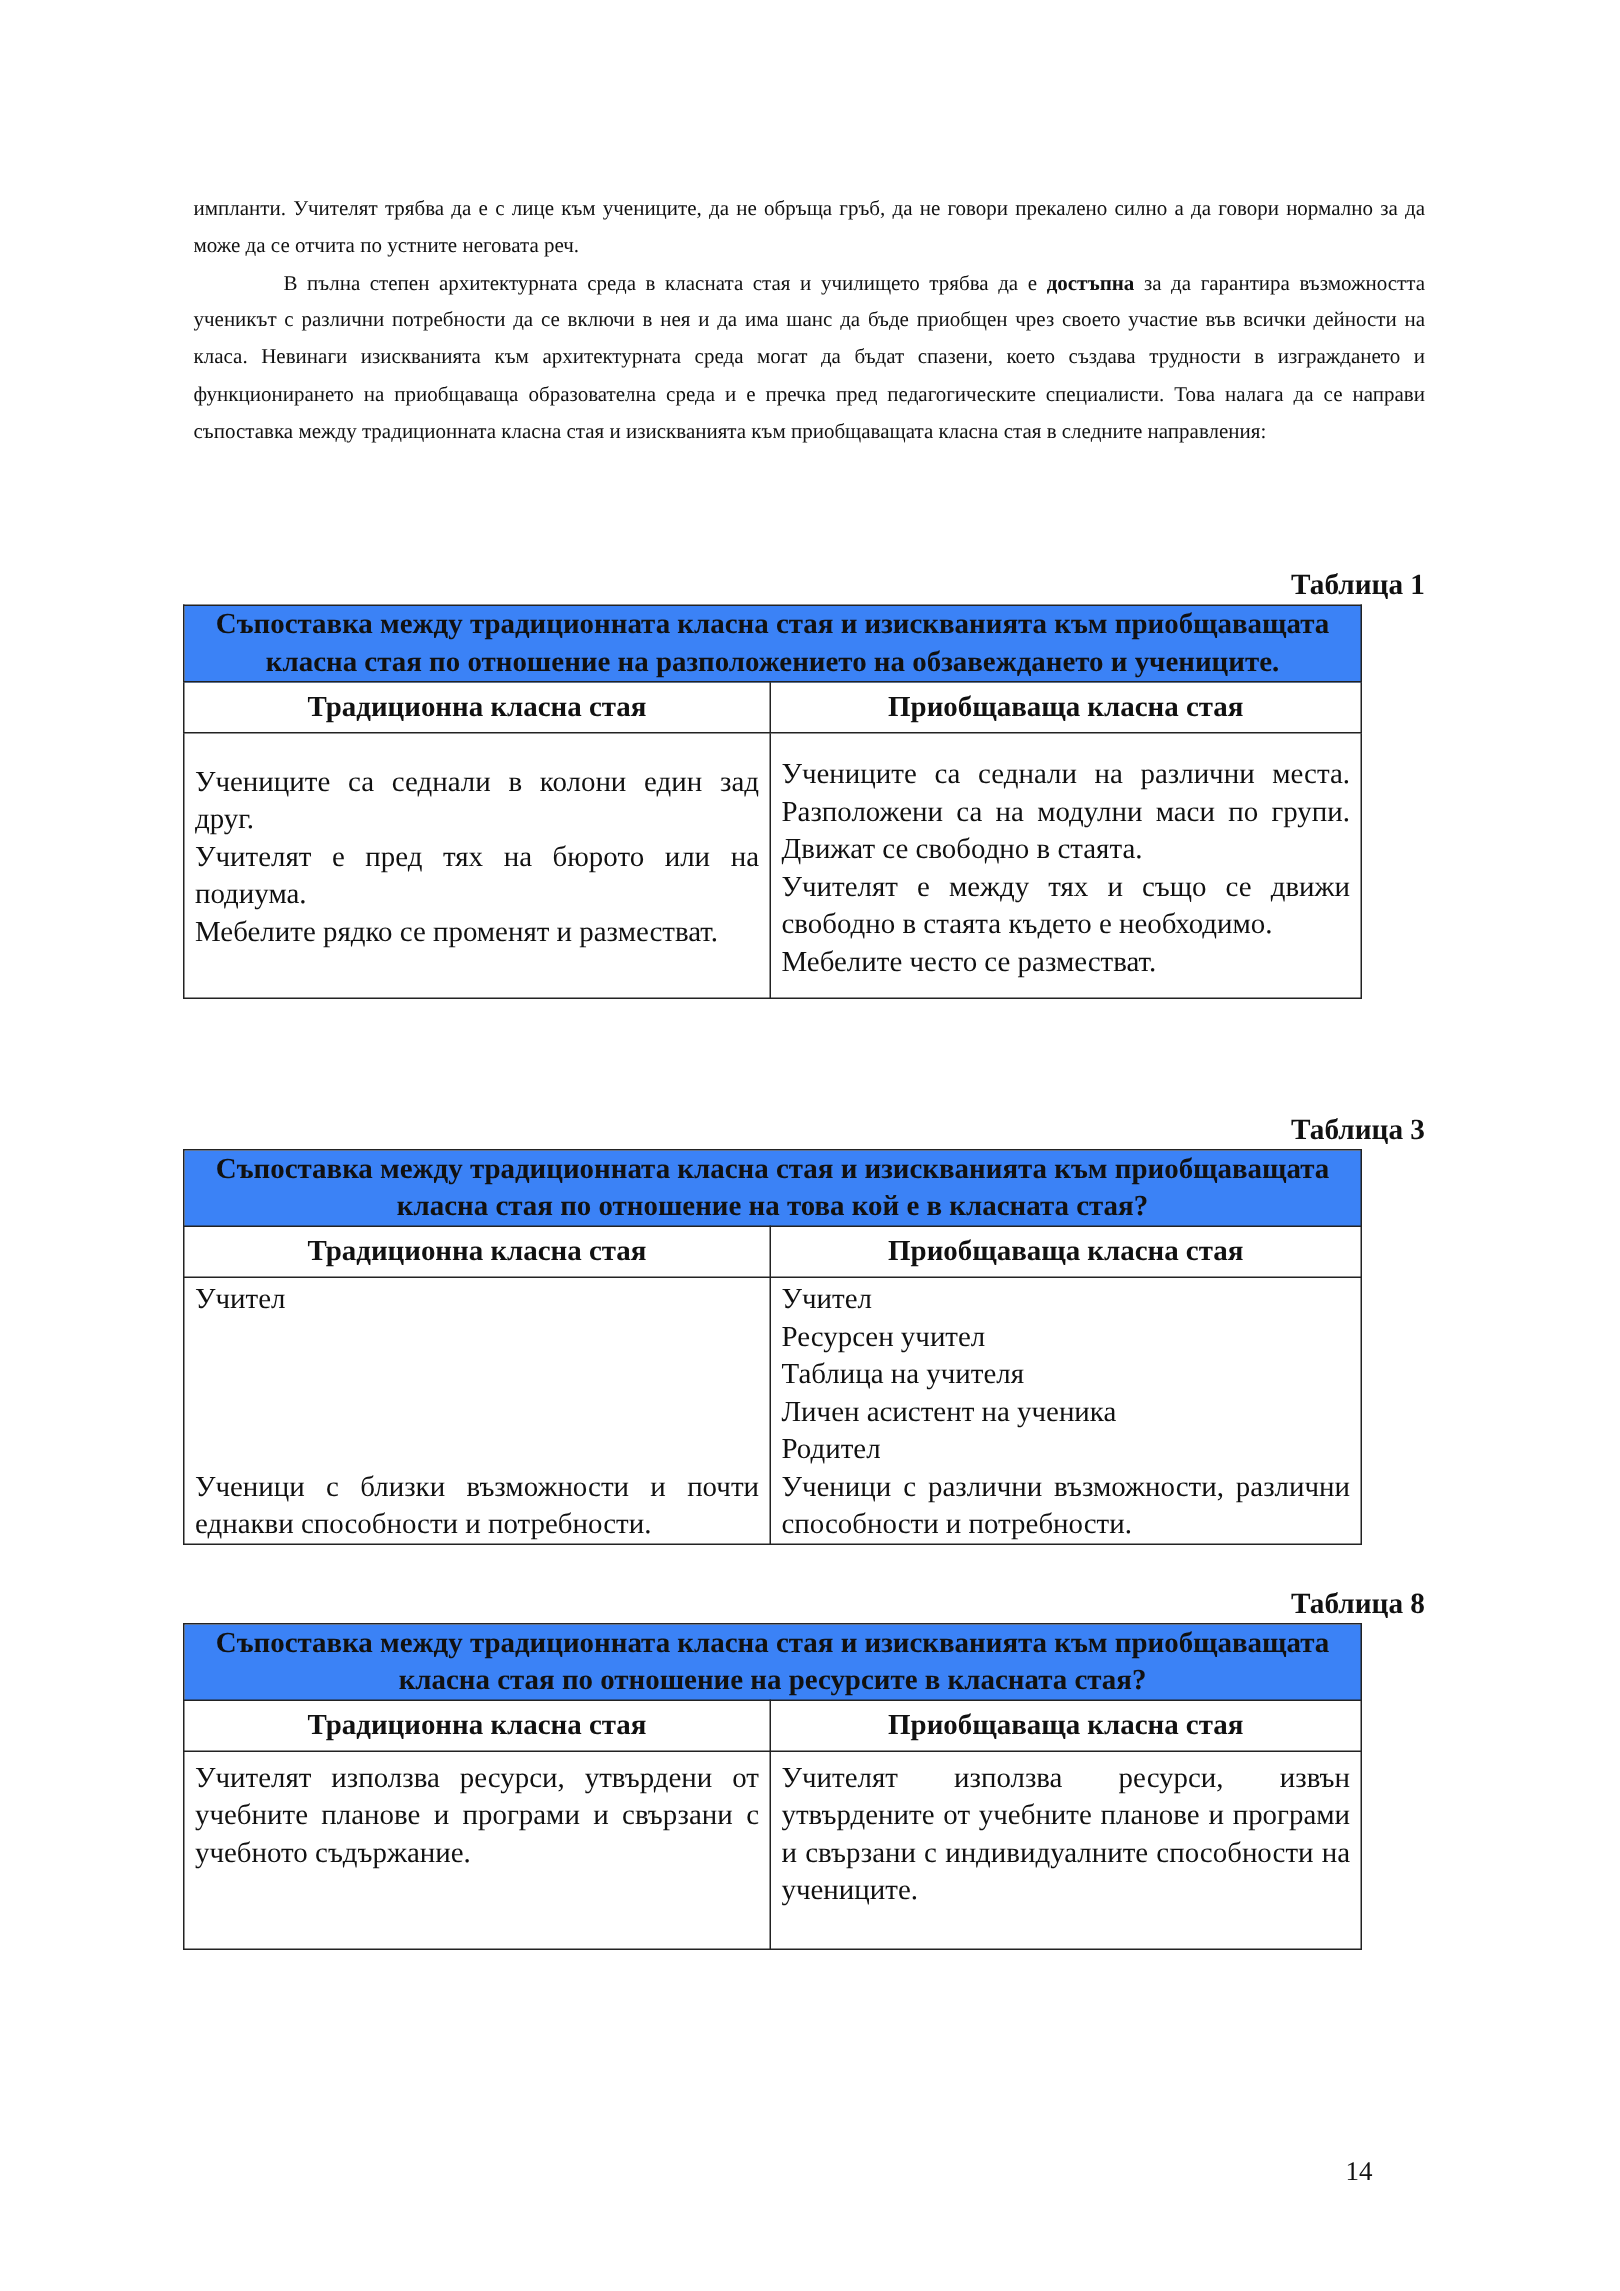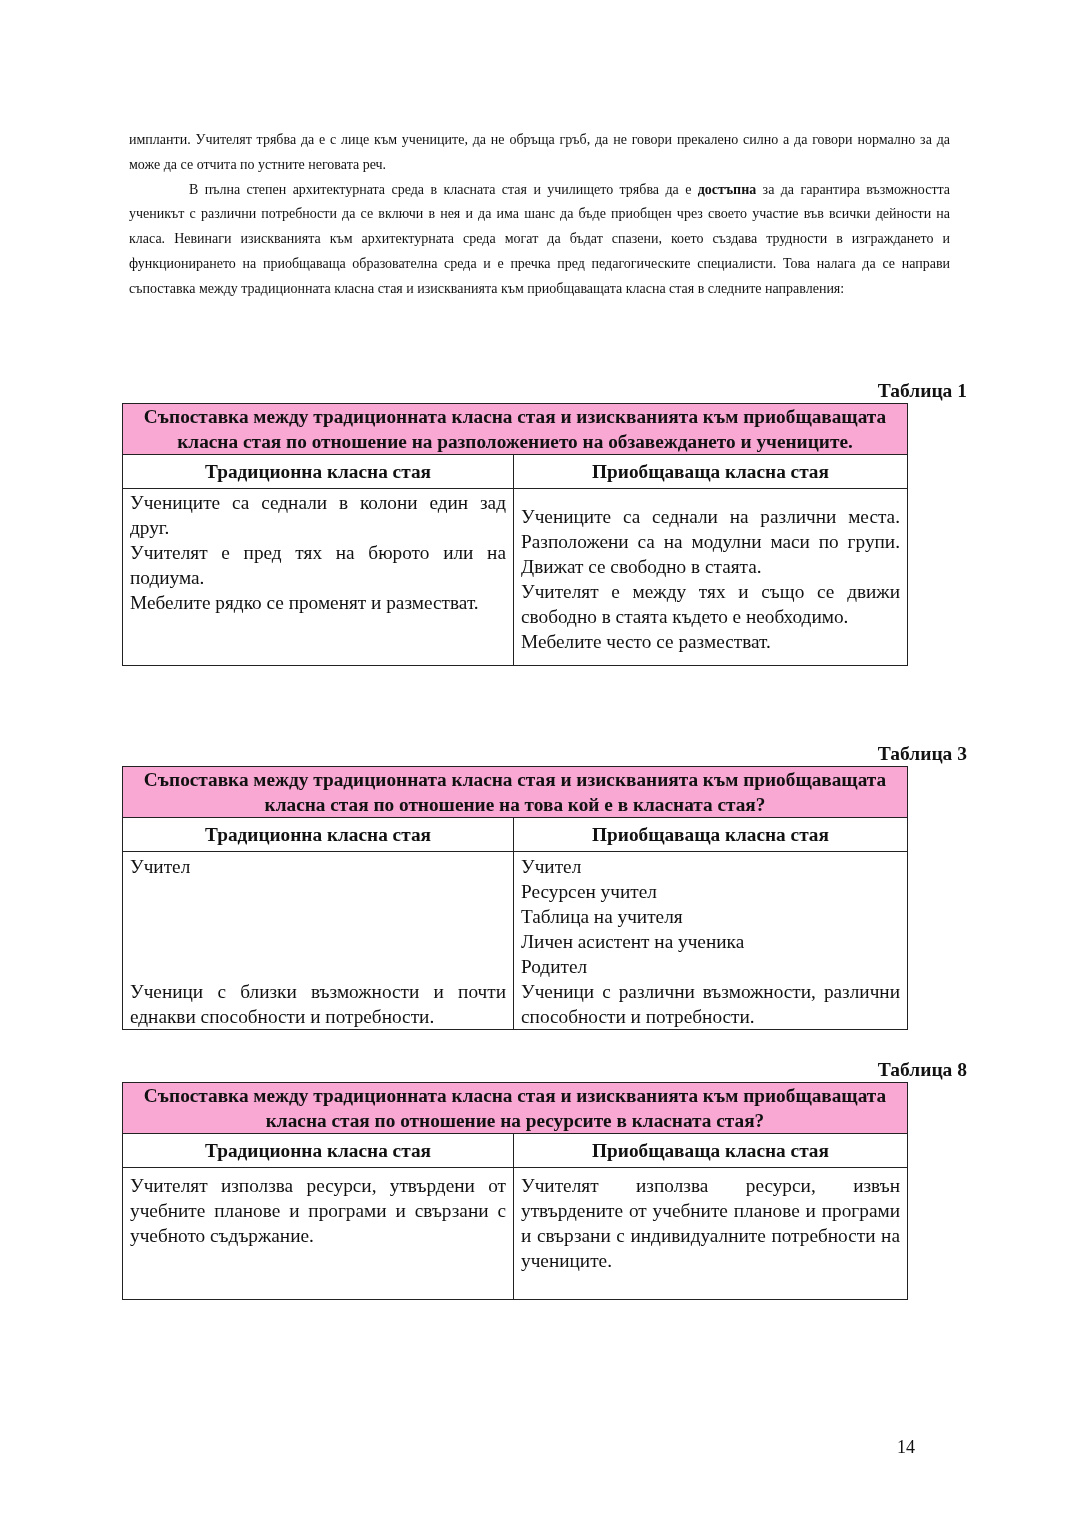--- a/index.html
+++ b/index.html
@@ -7,25 +7,25 @@
          font-family: "Liberation Serif", "DejaVu Serif", serif; color: #111; }
   .page { position: absolute; left: 129px; top: 128px; width: 821px; }
   p.body { margin: 0; font-size: 14px; line-height: 24.8px; text-align: justify; }
   p.body.indent { text-indent: 60px; }
   .tcap { font-weight: bold; font-size: 19.5px; text-align: right; line-height: 24px; margin: 0; }
   table.cmp { position: absolute; left: 122px; width: 785px; border-collapse: collapse; table-layout: fixed;
               font-size: 19.3px; }
   table.cmp td, table.cmp th { border: 1.5px solid #222; padding: 0 7px; vertical-align: top; }
   table.cmp col.c1 { width: 391px; }
   table.cmp col.c2 { width: 394px; }
-  .hdr { background: #f9a8d4; font-weight: bold; text-align: center; line-height: 24.5px; padding: 1px 6px 0 6px !important; }
+  .hdr { background: #3b82f6; font-weight: bold; text-align: center; line-height: 24.5px; padding: 1px 6px 0 6px !important; }
   .sub { font-weight: bold; text-align: center; line-height: 24px; height: 33px; vertical-align: middle !important; }
   .cell { line-height: 25px; text-align: justify; }
   .cell div { margin: 0; }
-  .cap-abs { position: absolute; right: 113px; margin-left: 10px; }
+  .cap-abs { position: absolute; right: 130px; margin-left: 10px; }
   .pagenum { position: absolute; left: 897px; top: 1437px; font-size: 18px; }
 </style>
 </head>
 <body>
 
 <div class="page">
   <p class="body">импланти. Учителят трябва да е с лице към учениците, да не обръща гръб, да не говори прекалено силно а да говори нормално за да може да се отчита по устните неговата реч.</p>
   <p class="body indent"><span>В пълна степен архитектурната среда в класната стая и училището трябва да е</span> <b>достъпна</b><span> за да гарантира възможността ученикът с различни потребности да се включи в нея и да има шанс да бъде приобщен чрез своето участие във всички дейности на класа. Невинаги изискванията към архитектурната среда могат да бъдат спазени, което създава трудности в изграждането и функционирането на приобщаваща образователна среда и е пречка пред педагогическите специалисти. Това налага да се направи съпоставка между традиционната класна стая и изискванията към приобщаващата класна стая в следните направления:</span></p>
 </div>
 
@@ -37,21 +37,21 @@
     </colgroup>
   <tbody>
       <tr>
         <td colspan="2" class="hdr">Съпоставка между традиционната класна стая и изискванията към приобщаващата класна стая по отношение на разположението на обзавеждането  и учениците.</td>
       </tr>
   <tr>
     <td class="sub">Традиционна класна стая</td>
     <td class="sub">Приобщаваща класна стая</td>
   </tr>
   <tr style="height:177px;">
-    <td class="cell" style="padding-top:1px;">
+    <td class="cell" style="padding-top:20px;">
       <div>Учениците са седнали в колони един зад друг.</div>
       <div>Учителят е пред тях на бюрото или на подиума.</div>
       <div>Мебелите рядко се променят и разместват.</div>
     </td>
     <td class="cell" style="padding-top:15px;margin-left:28px;">
       <div>Учениците са седнали на различни места. Разположени са на модулни маси по групи. Движат се свободно в стаята.</div>
       <div>Учителят е между тях и също се движи свободно в стаята където е необходимо.</div>
       <div>Мебелите често се разместват.</div>
     </td>
   </tr>
@@ -102,19 +102,19 @@
       </tr>
   <tr>
     <td class="sub">Традиционна класна стая</td>
     <td class="sub">Приобщаваща класна стая</td>
   </tr>
   <tr style="height:132px;">
     <td class="cell" style="padding-top:5px;">
       <div>Учителят използва ресурси, утвърдени от учебните планове и програми и свързани с учебното съдържание.</div>
     </td>
     <td class="cell" style="padding-top:5px;">
-      <div>Учителят използва ресурси,  извън утвърдените от учебните планове и програми и свързани с индивидуалните потребности на учениците.</div>
+      <div>Учителят използва ресурси,  извън утвърдените от учебните планове и програми и свързани с индивидуалните способности на учениците.</div>
     </td>
   </tr>
 </tbody>
   </table>
 
 <div class="pagenum">14</div>
 
 </body></html>

